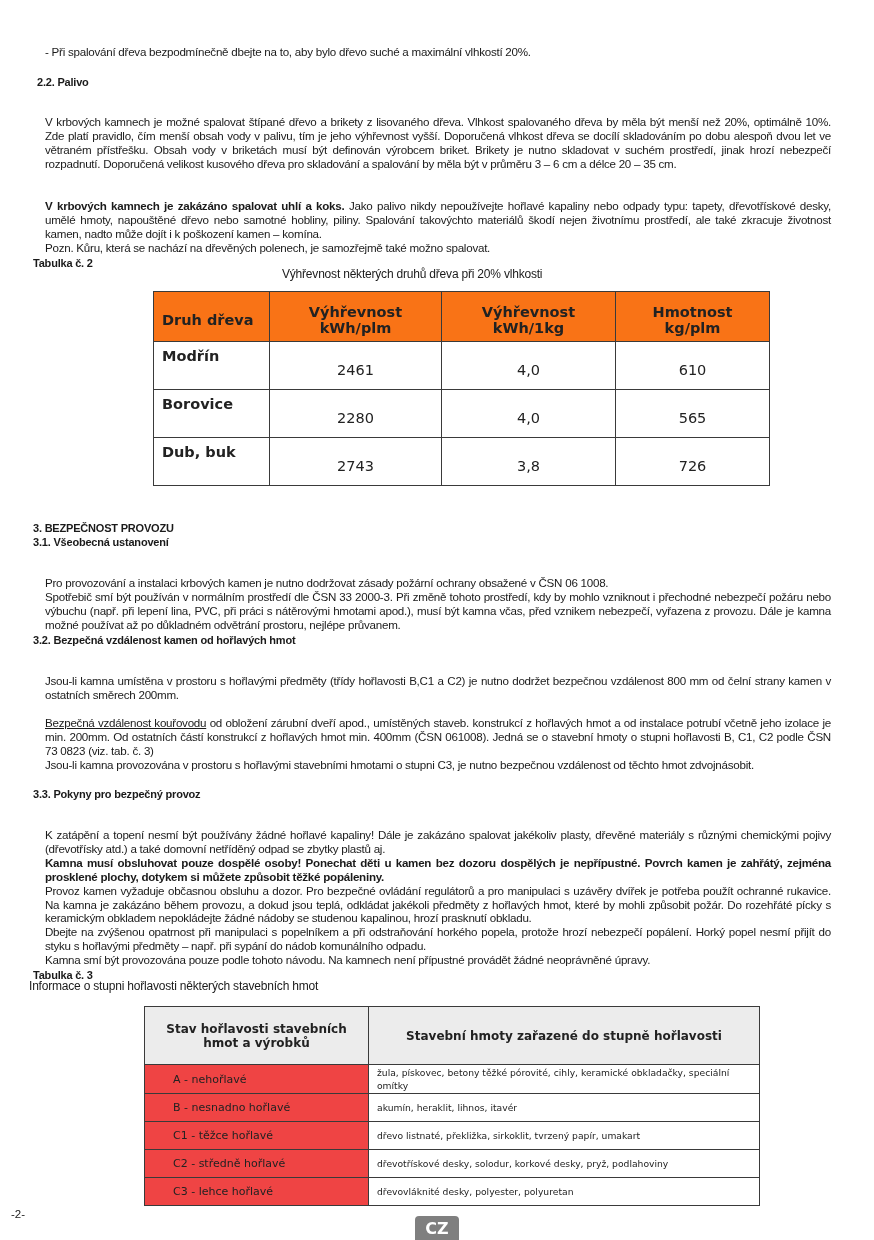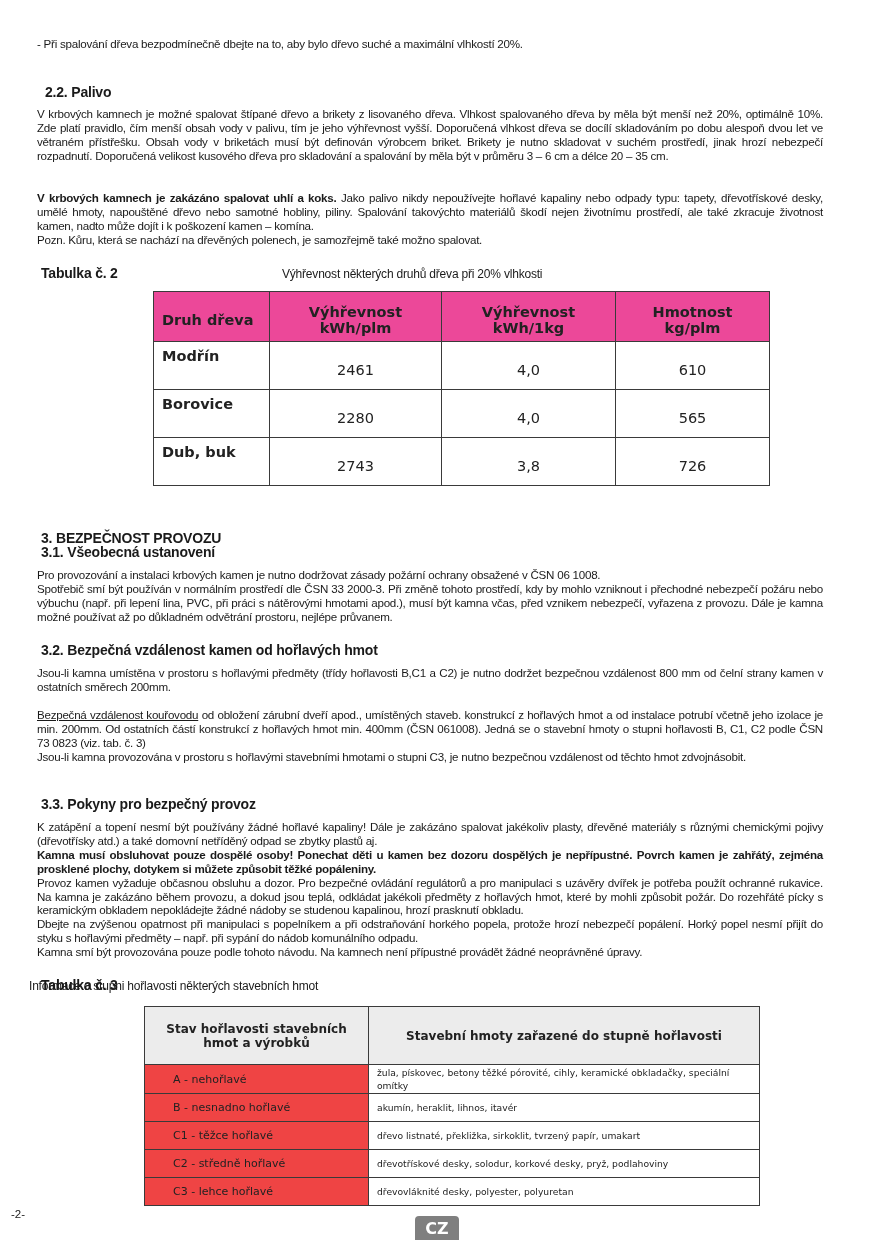--- a/index.html
+++ b/index.html
@@ -1,28 +1,28 @@
 <!DOCTYPE html>
 <html><head>
 <meta charset="utf-8">
 <style>
   html, body { margin: 0; padding: 0; background: #ffffff; }
   body {
     width: 874px; height: 1240px; position: relative; overflow: hidden;
     font-family: "Liberation Sans", sans-serif; color: #1a1a1a;
   }
-  .p { position: absolute; left: 29px; width: 786px; font-size: 11.6px; line-height: 13.9px; text-align: justify; margin: 8px; letter-spacing: -0.25px; }
+  .p { position: absolute; left: 29px; width: 786px; font-size: 11.6px; line-height: 13.9px; text-align: justify; margin: 16px; letter-spacing: -0.25px; }
   .p b { font-weight: bold; }
-  .h { position: absolute; left: 29px; font-size: 14px; font-weight: bold; margin: 12px; letter-spacing: -0.2px; }
+  .h { position: absolute; left: 29px; font-size: 11px; font-weight: bold; margin: 4px; letter-spacing: -0.2px; }
   .u { text-decoration: underline; }
 
   table { border-collapse: collapse; position: absolute; font-family: "DejaVu Sans", sans-serif; }
   #t2 { left: 153px; top: 291px; width: 617px; }
   #t2 td { border: 1.4px solid #3a3a3a; height: 39px; font-size: 14.5px; color: #222; padding: 0 8px; }
-  #t2 tr.head td { background: #ec4899; height: 43px; font-weight: 600; font-size: 14.5px; text-align: center; padding-top: 6px; }
+  #t2 tr.head td { background: #f97316; height: 43px; font-weight: 600; font-size: 14.5px; text-align: center; padding-top: 6px; }
   #t2 tr.head td:first-child { text-align: left; }
   #t2 td.name { font-weight: bold; font-size: 14.5px; vertical-align: top; padding-top: 6px; }
   #t2 td.num { text-align: center; padding-top: 8px; }
 
   #t3 { left: 144px; top: 1006px; width: 616px; }
   #t3 td { border: 1.2px solid #3a3a3a; font-size: 10.2px; color: #222; padding: 0 8px; }
   #t3 tr.head td { background: #ececec; height: 57px; font-size: 12px; text-align: center; font-weight: 600; }
   #t3 td.cls { background: #ef4444; width: 187px; font-size: 11px; padding-left: 28px; height: 27px; }
   #t3 td.mat { font-size: 9.2px; line-height: 13px; }
   #t3 tr.rowA td.cls { height: 28px; }

